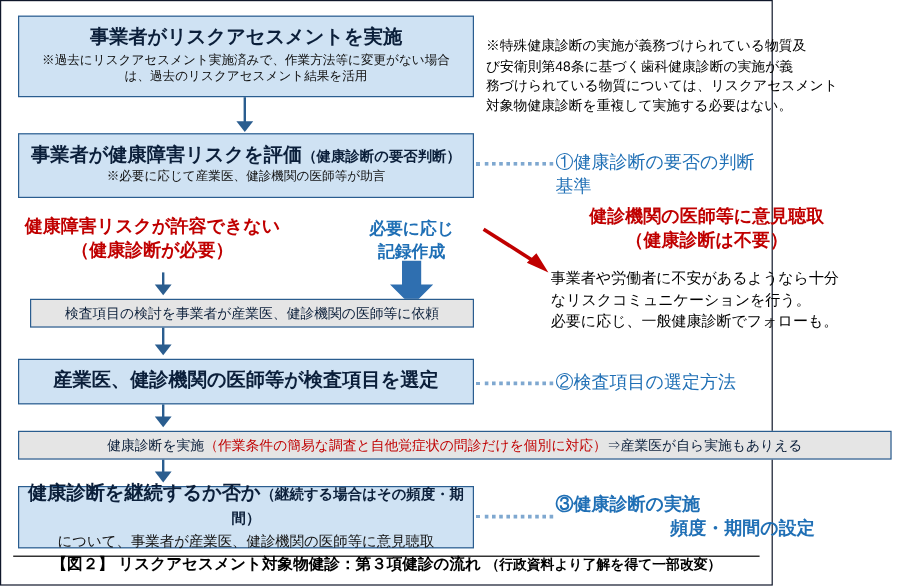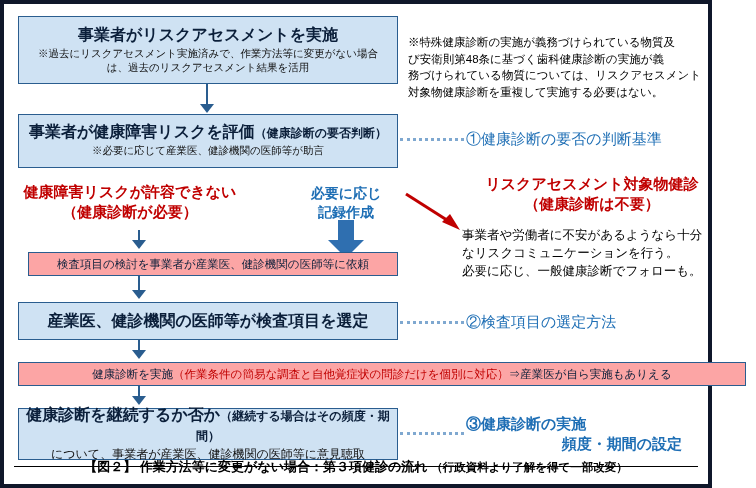--- a/index.html
+++ b/index.html
@@ -9,23 +9,23 @@
   body {
     width: 756px;
     height: 488px;
     background: #ffffff;
     font-family: "Liberation Sans", sans-serif;
     color: #000000;
     overflow: hidden;
   }
   #page {
     position: relative;
-    width: 712px;
+    width: 644px;
     height: 488px;
-    border: 4px solid #0f172a;
+    border: 1px solid #0f172a;
     box-sizing: border-box;
     background: #ffffff;
   }
 
   .box {
     position: absolute;
     background: #cfe2f3;
     border: 1px solid #2a5d8f;
     box-sizing: border-box;
     text-align: center;
@@ -47,21 +47,21 @@
     margin-top: 2px;
     padding: 0 6px;
   }
   .box .main .small {
     font-size: 12px;
     font-weight: bold;
   }
 
   .thinbox {
     position: absolute;
-    background: #fca5a5;
+    background: #e5e5e5;
     border: 1px solid #2a5d8f;
     box-sizing: border-box;
     display: flex;
     justify-content: center;
     align-items: center;
     font-size: 11.5px;
     color: #0b1f3a;
     text-align: center;
   }
   .thinbox .red {
@@ -184,21 +184,21 @@
   <div class="bluenote" style="left:282px; top:180px; width:120px;">
     <div>必要に応じ</div>
     <div>記録作成</div>
   </div>
 
   <svg class="bigarrow" style="left:322px; top:216px;" width="40" height="40" viewBox="0 0 40 40">
     <polygon points="12,0 28,0 28,20 38,20 20,38 2,20 12,20" fill="#2f6fb0"></polygon>
   </svg>
 
   <div class="redtext" style="left:430px; top:170px; width:316px;">
-    <div>リスクアセスメント対象物健診</div>
+    <div>健診機関の医師等に意見聴取</div>
     <div>（健康診断は不要）</div>
   </div>
 
   <svg class="bigarrow" style="left:398px; top:184px;" width="60" height="46" viewBox="0 0 60 46">
     <line x1="4" y1="6" x2="48" y2="34" stroke="#c00000" stroke-width="3"></line>
     <polygon points="58,42 40,34 48,26" fill="#c00000"></polygon>
   </svg>
 
   <div class="plain" style="left:458px; top:222px; width:290px; white-space:pre-line; font-size:12.5px;">事業者や労働者に不安があるようなら十分
 なリスクコミュニケーションを行う。
@@ -243,17 +243,17 @@
   <div class="dots" style="left:396px; top:428px; width:64px;"></div>
   <div class="bluenote" style="left:462px; top:410px; width:240px; text-align:left; font-size:15px;">
     <div>③健康診断の実施</div>
     <div style="text-align:right; padding-right:24px;">頻度・期間の設定</div>
   </div>
 
   <div class="hr" style="top:462px;"></div>
 
   <div class="caption">
     <span>【図２】</span>
-    <span>作業方法等に変更がない場合：第３項健診の流れ</span>
+    <span>リスクアセスメント対象物健診：第３項健診の流れ</span>
     <span class="smallpart">（行政資料より了解を得て一部改変）</span>
   </div>
 
 </div>
 
 </body></html>

